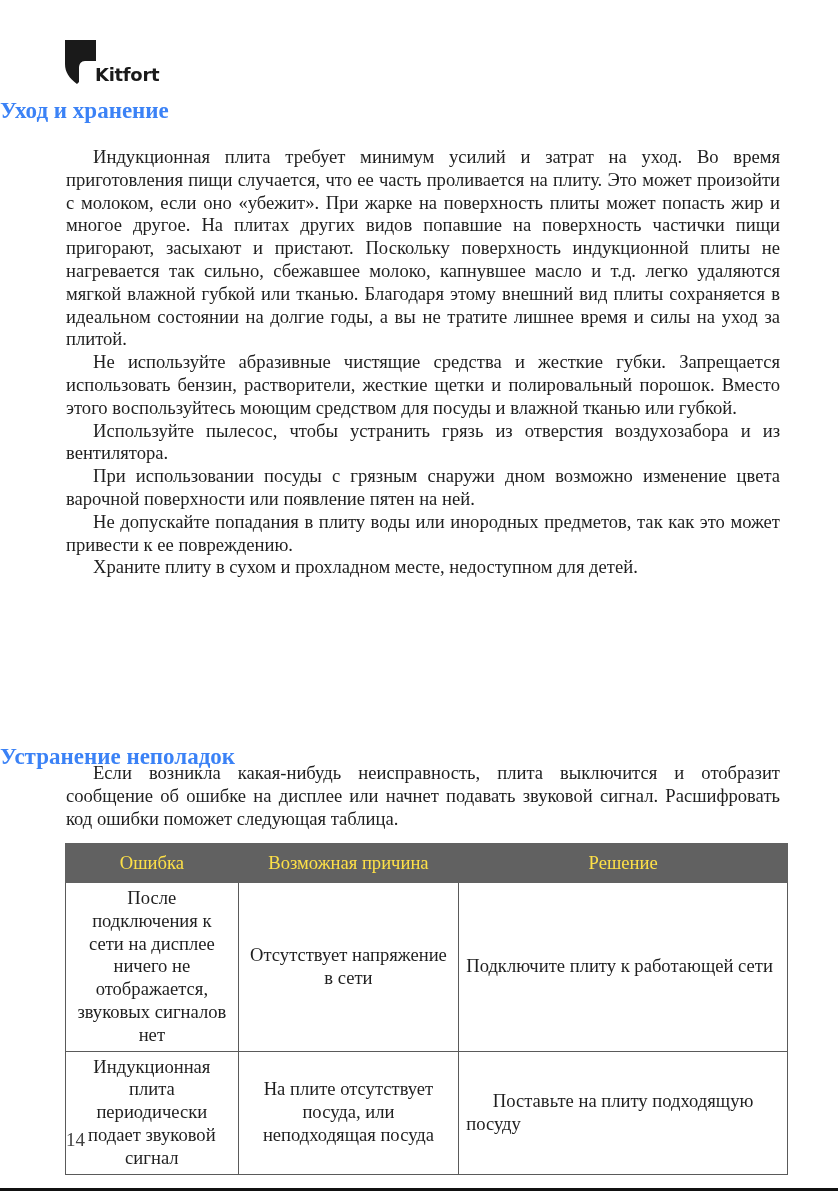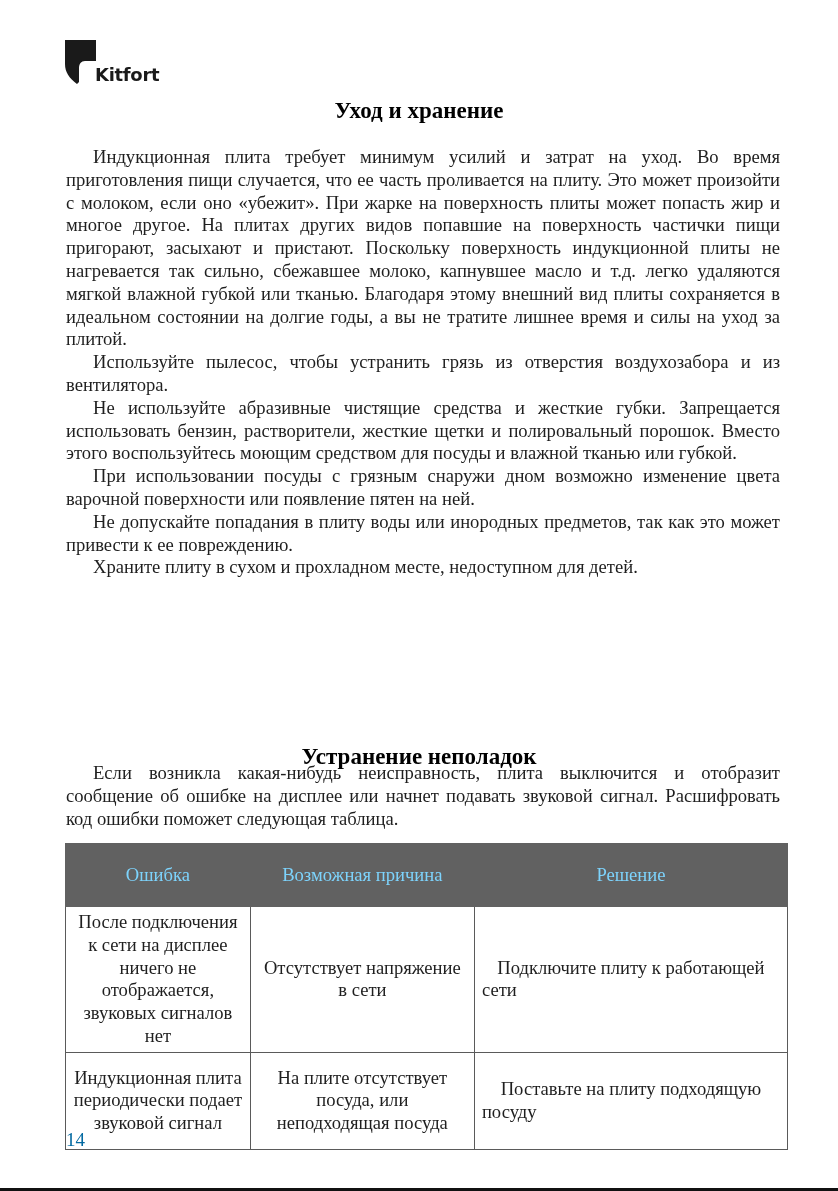--- a/index.html
+++ b/index.html
@@ -9,72 +9,72 @@
     color: #1f1f1f;
   }
   .logo { position: absolute; left: 65px; top: 40px; width: 100px; height: 48px; }
   .logo-mark { position: absolute; left: 0; top: 0; width: 34px; height: 44px; }
   .logo-text {
     position: absolute; left: 30px; top: 24px;
     font-family: "DejaVu Sans", "Liberation Sans", sans-serif;
     font-weight: bold; font-size: 18px; letter-spacing: -0.3px; color: #1a1a1a; text-align: center;
   }
   h1 {
-    position: absolute; margin: 0; left: 0; width: 838px; text-align: center;
+    position: absolute; margin: 0; left: 0; width: 838px; 
     font-family: "Liberation Serif", serif; font-weight: bold; font-size: 23px;
-    color: #000000;
+    color: #3b82f6;
   }
   .title-care { top: 98px; }
   .title-trouble { top: 716px; margin-top: 28px; }
   .text-block {
     position: absolute; left: 66px; width: 714px;
     font-size: 18.6px; line-height: 22.8px; text-align: justify;
   }
   .text-block p { margin: 0; text-indent: 27px; }
   .care { top: 146px; }
   .trouble-intro { top: 762px; }
   table.errors {
     position: absolute; left: 65px; top: 843px; width: 723px;
     border-collapse: collapse; font-size: 18.6px; line-height: 22.8px;
   }
   table.errors th {
-    background: #616161; color: #7dd3fc; font-weight: normal;
-    height: 30px; padding: 16px; text-align: center; border: 1px solid #616161;
+    background: #616161; color: #fde047; font-weight: normal;
+    height: 30px; padding: 4px; text-align: center; border: 1px solid #616161;
   }
   table.errors td {
     border: 1.5px solid #5a5a5a; vertical-align: middle; padding: 4px 7px;
     text-align: center;
   }
   td.just { text-align: justify; text-align-last: left; }
   .col1 { width: 167px; } .col2 { width: 219px; } .col3 { width: 337px; }
   .row1 td { height: 131px; }
   .row2 td { height: 88px; }
   .page-num {
-    position: absolute; left: 66px; top: 1129px; font-size: 19px; color: #0369a1;
+    position: absolute; left: 66px; top: 1129px; font-size: 19px; color: #404040;
   }
   .bottom-rule {
     position: absolute; left: 0; top: 1188px; width: 838px; height: 3px; background: #111;
   }
 </style>
 </head>
 <body>
 
 <div class="logo">
   <svg class="logo-mark" viewBox="0 0 34 44">
     <path d="M0 0 H31 V21 H20 C16 21 14 24 14 28 V42 L12 44 C4 38 0 32 0 24 Z" fill="#1a1a1a"></path>
   </svg>
   <span class="logo-text">Kitfort</span>
 </div>
 
 <h1 class="title-care">Уход и хранение</h1>
 
 <div class="text-block care">
   <p>Индукционная плита требует минимум усилий и затрат на уход. Во время приготовления пищи случается, что ее часть проливается на плиту. Это может произойти с молоком, если оно «убежит». При жарке на поверхность плиты может попасть жир и многое другое. На плитах других видов попавшие на поверхность частички пищи пригорают, засыхают и пристают. Поскольку поверхность индукционной плиты не нагревается так сильно, сбежавшее молоко, капнувшее масло и т.д. легко удаляются мягкой влажной губкой или тканью. Благодаря этому внешний вид плиты сохраняется в идеальном состоянии на долгие годы, а вы не тратите лишнее время и силы на уход за плитой.</p>
+  <p>Не используйте абразивные чистящие средства и жесткие губки. Запрещается использовать бензин, растворители, жесткие щетки и полировальный порошок. Вместо этого воспользуйтесь моющим средством для посуды и влажной тканью или губкой.</p>
   <p>Используйте пылесос, чтобы устранить грязь из отверстия воздухозабора и из вентилятора.</p>
-  <p>Не используйте абразивные чистящие средства и жесткие губки. Запрещается использовать бензин, растворители, жесткие щетки и полировальный порошок. Вместо этого воспользуйтесь моющим средством для посуды и влажной тканью или губкой.</p>
   <p>При использовании посуды с грязным снаружи дном возможно изменение цвета варочной поверхности или появление пятен на ней.</p>
   <p>Не допускайте попадания в плиту воды или инородных предметов, так как это может привести к ее повреждению.</p>
   <p>Храните плиту в сухом и прохладном месте, недоступном для детей.</p>
 </div>
 
 <h1 class="title-trouble">Устранение неполадок</h1>
 
 <div class="text-block trouble-intro">
   <p>Если возникла какая-нибудь неисправность, плита выключится и отобразит сообщение об ошибке на дисплее или начнет подавать звуковой сигнал. Расшифровать код ошибки поможет следующая таблица.</p>
 </div>

